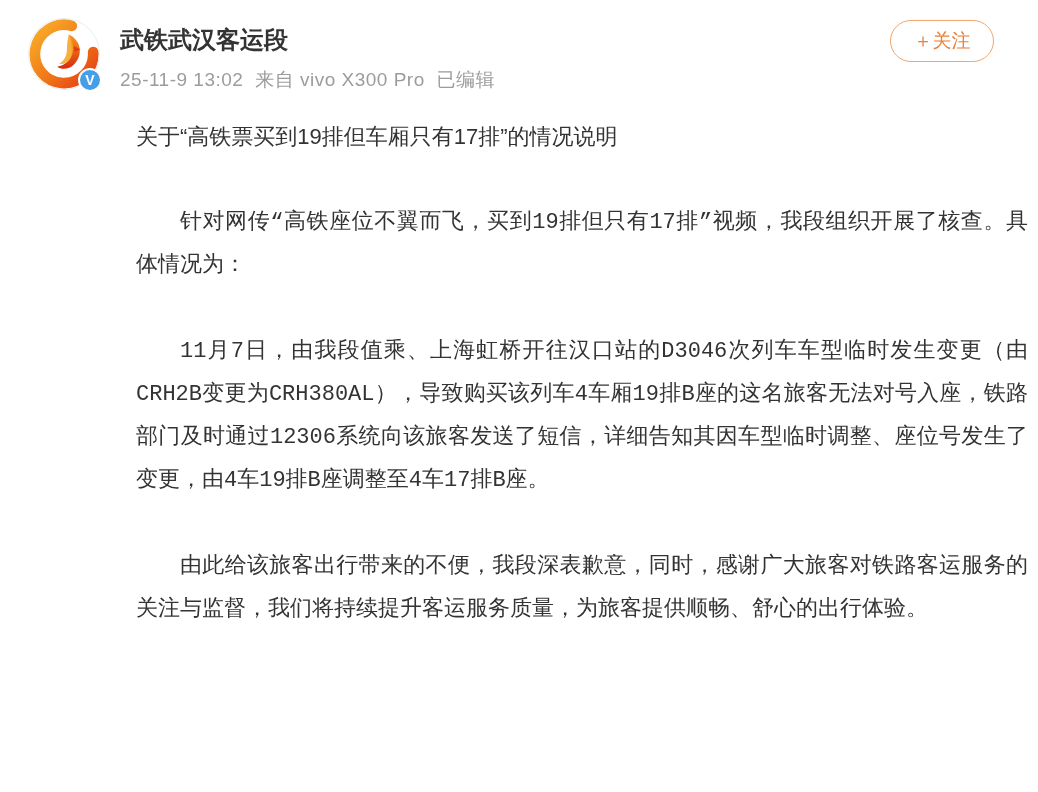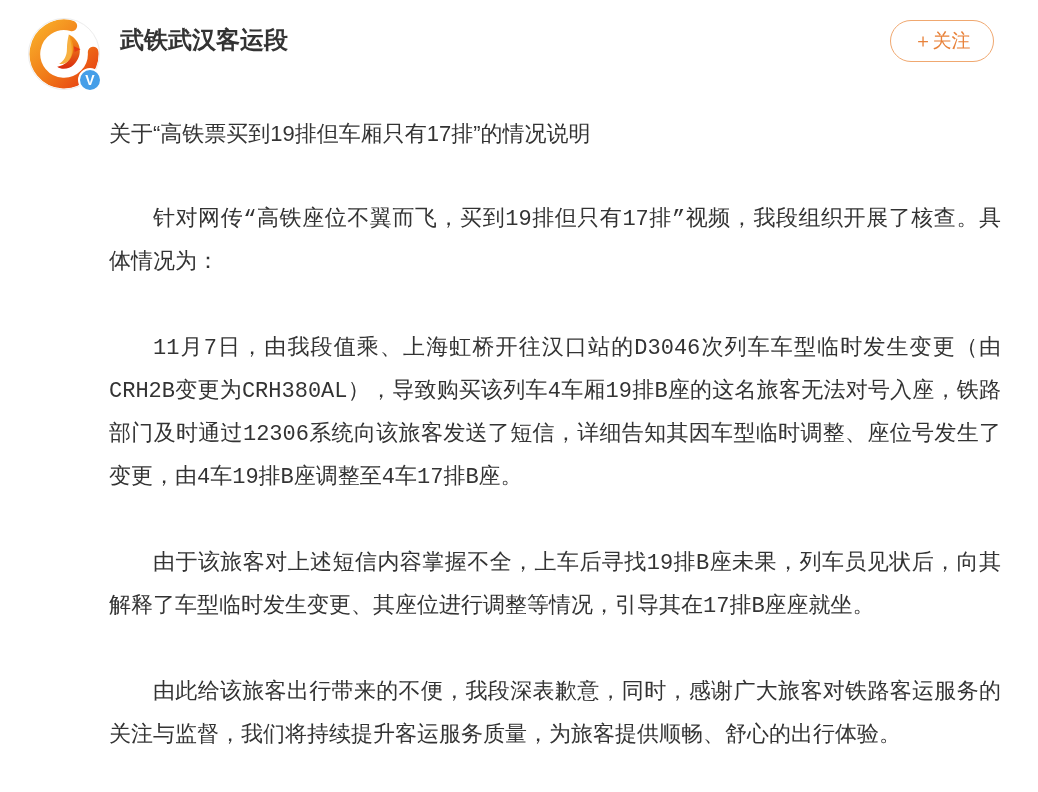--- a/index.html
+++ b/index.html
@@ -73,21 +73,21 @@
     border-radius: 21px;
     background: #ffffff;
     color: #e8823a;
     font-size: 19px;
     font-family: inherit;
     cursor: pointer;
     line-height: 40px;
     text-align: center;
   }
   .post-content {
-    margin-left: 81px;
+    margin-left: 108px;
     margin-top: 22px;
     width: 892px;
     font-size: 22px;
     line-height: 43px;
     color: #333333;
   }
   .post-title {
     font-weight: normal;
     font-size: 22px;
     line-height: 43px;
@@ -125,26 +125,30 @@
           <path d="M41 16 C54 22 56 38 46 47 C42 51 34 53 29 49 C37 48 44 42 44 33 C44 26 42 20 41 16 Z" fill="url(#flameB)"></path>
           <path d="M41 16 C46 24 47 33 43 40 C40 45 35 47 31 46 C36 43 39 38 39 31 C39 25 40 20 41 16 Z" fill="#f6a21e" opacity="0.85"></path>
           <path d="M46 28 l7 3 -6 3 z" fill="#e63c12"></path>
         </svg>
       </span>
       <span class="verified-badge">V</span>
     </div>
 
     <div class="header-text">
       <div class="author-name">武铁武汉客运段</div>
+      <div class="post-meta">
+        <span>25-11-9 13:02</span>
+        <span>来自 vivo X300 Pro</span>
+        <span>已编辑</span>
+      </div>
     </div>
 
     <button class="follow-button">＋关注</button>
   </div>
 
   <div class="post-content">
     <div class="post-title">关于“高铁票买到19排但车厢只有17排”的情况说明</div>
     <p class="post-paragraph">针对网传“高铁座位不翼而飞，买到19排但只有17排”视频，我段组织开展了核查。具体情况为：</p>
     <p class="post-paragraph">11月7日，由我段值乘、上海虹桥开往汉口站的D3046次列车车型临时发生变更（由CRH2B变更为CRH380AL），导致购买该列车4车厢19排B座的这名旅客无法对号入座，铁路部门及时通过12306系统向该旅客发送了短信，详细告知其因车型临时调整、座位号发生了变更，由4车19排B座调整至4车17排B座。</p>
-    <p class="post-paragraph">由于该旅客对上述短信内容掌握不全，上车后寻找19排B座未果，列车员见状后，向其解释了车型临时发生变更、其座位进行调整等情况，引导其在17排B座座就坐。</p>
     <p class="post-paragraph">由此给该旅客出行带来的不便，我段深表歉意，同时，感谢广大旅客对铁路客运服务的关注与监督，我们将持续提升客运服务质量，为旅客提供顺畅、舒心的出行体验。</p>
   </div>
 
 </div>
 
 </body></html>

